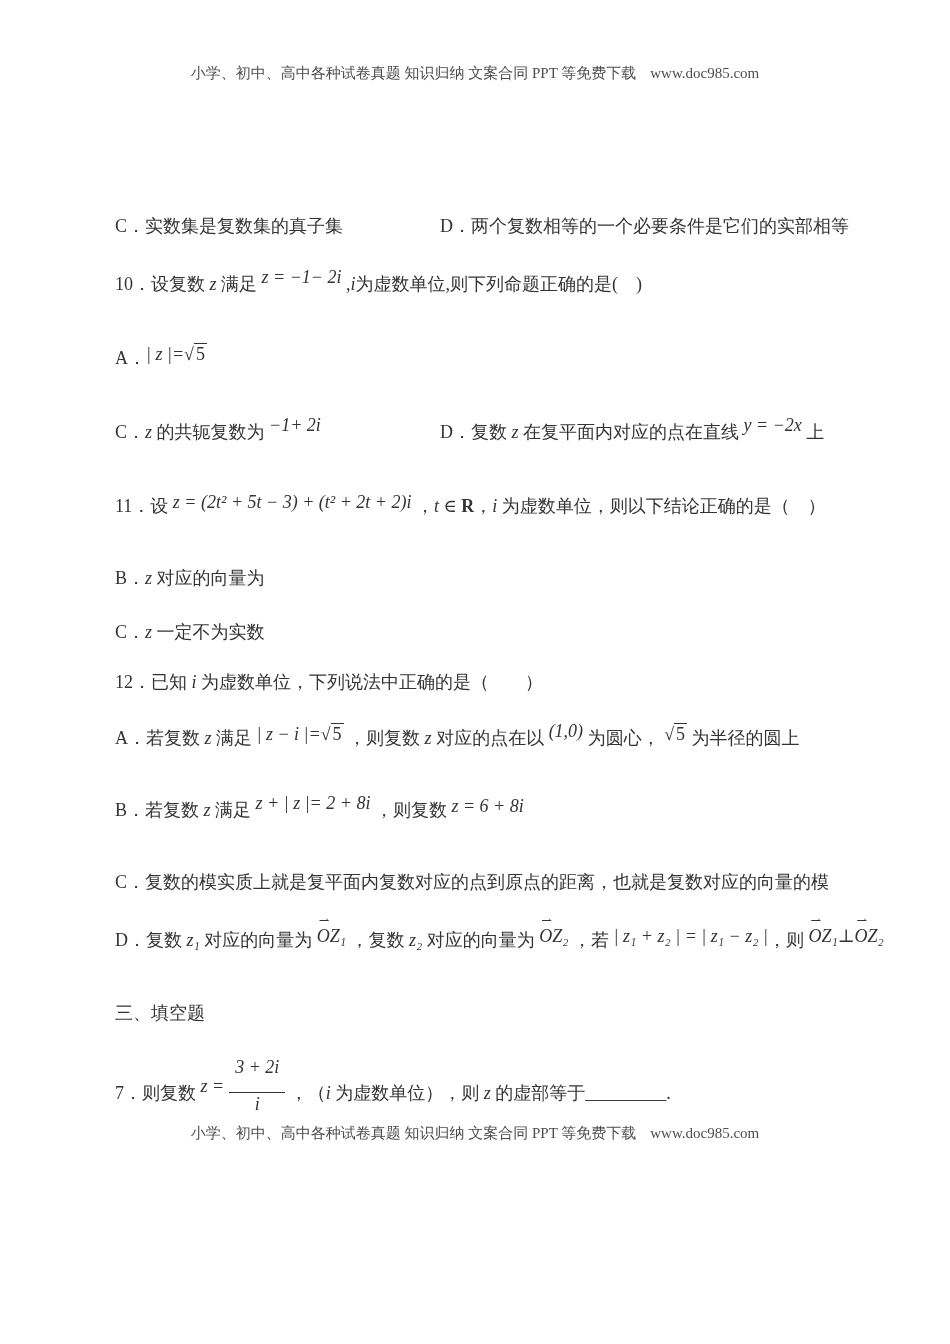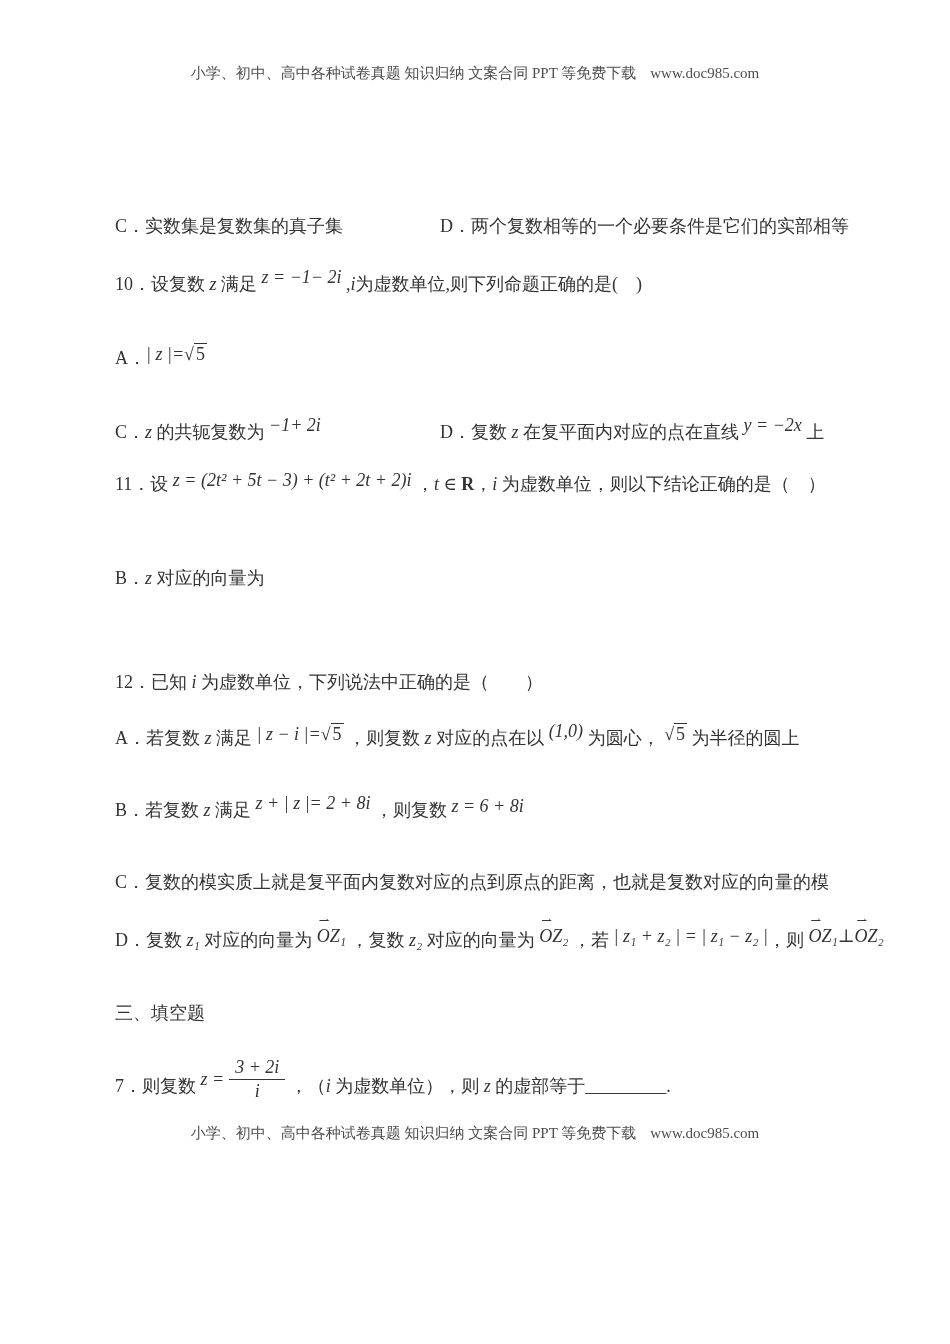--- a/index.html
+++ b/index.html
@@ -59,21 +59,21 @@
     gap: 5px;
     font-style: italic;
     vertical-align: middle;
   }
   .frac {
     display: inline-flex;
     flex-direction: column;
     align-items: center;
     line-height: 1.15;
   }
-  .fnum { padding: 0 6px 1px; border-bottom: 1.5px solid #333333; }
+  .fnum { padding: 0 6px 14px; border-bottom: 1.5px solid #333333; }
   .fden { padding-top: 1px; }
 
   .vec { position: relative; display: inline-block; font-style: italic; }
   .vecarrow {
     position: absolute;
     left: 2px;
     top: -12px;
     font-size: 13px;
     font-style: normal;
   }
@@ -110,31 +110,34 @@
 
   <div class="line row" style="top:420px">
     <div class="col-l">
       <span>C．</span><span class="mi">z</span><span> 的共轭复数为 </span><span class="mf r6">−1+ 2i</span>
     </div>
     <div class="col-r">
       <span>D．</span><span>复数 </span><span class="mi">z</span><span> 在复平面内对应的点在直线 </span><span class="mf r6">y = −2x</span><span> 上</span>
     </div>
   </div>
 
-  <div class="line" style="top:472px">
+  <div class="line" style="top:494px">
     <span>11．设 </span><span class="mf r4">z = (2t² + 5t − 3) + (t² + 2t + 2)i</span><span> ，</span><span class="mf">t ∈ </span><span class="bold">R</span><span>，</span><span class="mi">i</span><span> 为虚数单位，则以下结论正确的是（　）</span>
   </div>
 
   <div class="line row" style="top:566px">
     <div class="col-r">
       <span>B．</span><span class="mi">z</span><span> 对应的向量为</span>
     </div>
   </div>
 
   <div class="line row" style="top:620px">
+    <div class="col-l">
+      <span>C．</span><span class="mi">z</span><span> 一定不为实数</span>
+    </div>
   </div>
 
   <div class="line" style="top:670px">
     <span>12．已知 </span><span class="mi">i</span><span> 为虚数单位，下列说法中正确的是（　　）</span>
   </div>
 
   <div class="line" style="top:726px">
     <span>A．</span><span>若复数 </span><span class="mi">z</span><span> 满足 </span><span class="mf r4">| z − i |= </span><span class="sqrt r4"><span class="rsign">√</span><span class="rad">5</span></span><span> ，则复数 </span><span class="mi">z</span><span> 对应的点在以 </span><span class="mf r6">(1,0)</span><span> 为圆心， </span><span class="sqrt r4"><span class="rsign">√</span><span class="rad">5</span></span><span> 为半径的圆上</span>
   </div>
 

